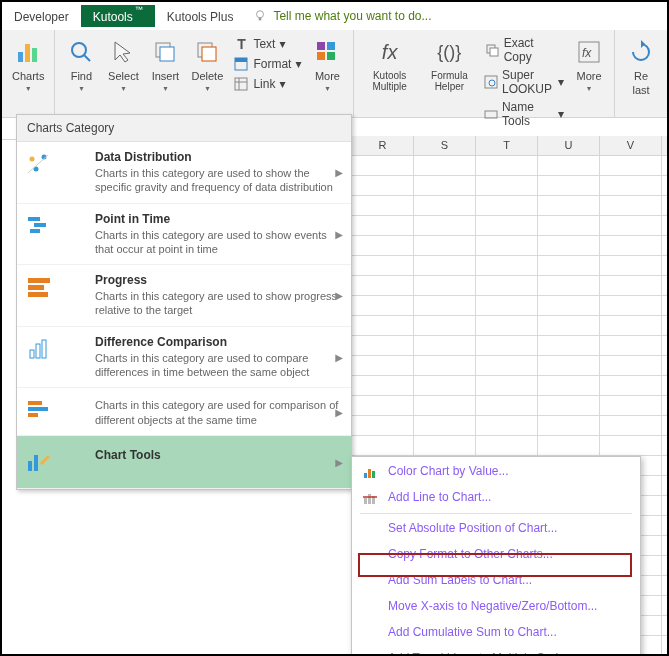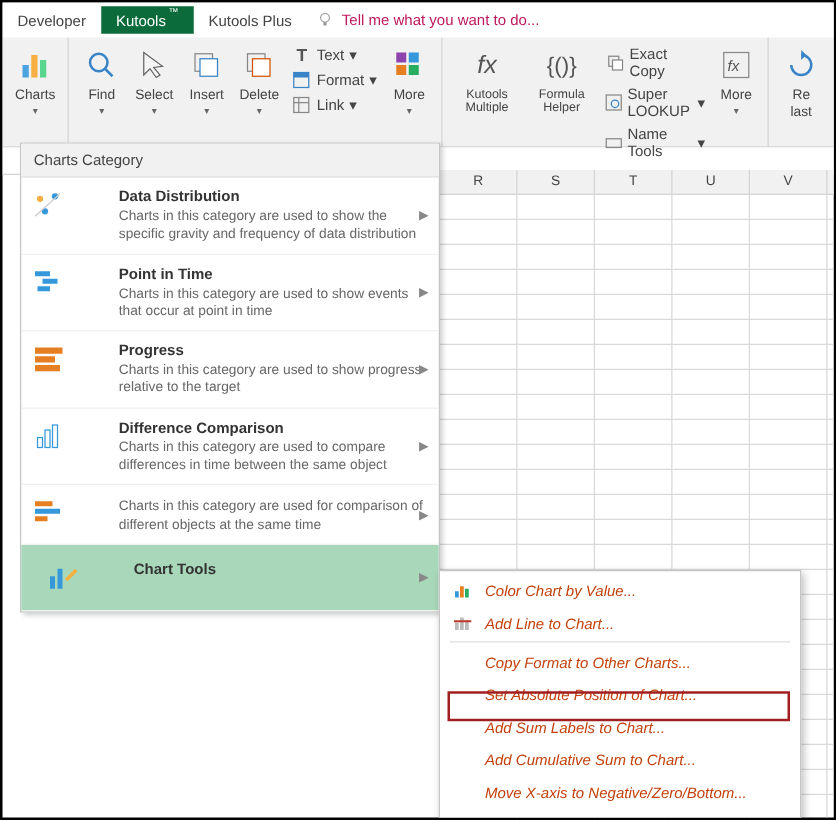--- a/index.html
+++ b/index.html
@@ -2,21 +2,21 @@
 <html><head>
 <meta charset="utf-8">
 <style>
 *{box-sizing:border-box;margin:0;padding:0;font-family:"Segoe UI",Tahoma,sans-serif;font-size:12px;}
 body{background:#fff;width:669px;height:656px;overflow:hidden;border:2px solid #000;position:relative;}
 .tabbar{background:#fff;display:flex;align-items:center;height:28px;border-bottom:0;}
 .tab{padding:4px 12px 3px;color:#444;cursor:pointer;}
 .tab.active{background:#0b6b3a;color:#fff;}
 .tab.kutools{position:relative;}
 .tab.kutools sup{font-size:8px;position:relative;top:-4px;margin-left:2px;}
-.tellme{color:#be185d;display:flex;align-items:center;gap:6px;margin-left:8px;}
+.tellme{color:#4d7c0f;display:flex;align-items:center;gap:6px;margin-left:8px;}
 .tellme svg{width:14px;height:14px;}
 .ribbon{background:#f1f1f1;border-bottom:1px solid #d4d4d4;display:flex;height:88px;}
 .group{border-right:1px solid #d4d4d4;padding:4px 6px 2px;display:flex;flex-direction:column;justify-content:space-between;}
 .group-items{display:flex;gap:2px;align-items:flex-start;}
 .rbtn{display:flex;flex-direction:column;align-items:center;justify-content:flex-start;padding:2px 4px;min-width:38px;cursor:pointer;gap:2px;}
 .rbtn .ico{height:32px;width:32px;display:flex;align-items:center;justify-content:center;}
 .rbtn .lbl{font-size:11px;color:#444;text-align:center;line-height:1.1;}
 .rbtn .caret{font-size:8px;color:#666;}
 .smallstack{display:flex;flex-direction:column;gap:0;}
 .smallbtn{display:flex;align-items:center;gap:4px;padding:2px 4px;cursor:pointer;font-size:11px;color:#444;}
@@ -30,21 +30,21 @@
 .dropdown{position:absolute;left:14px;top:112px;width:336px;background:#fff;border:1px solid #c5c5c5;box-shadow:2px 2px 4px rgba(0,0,0,0.2);}
 .dd-header{background:#f1f1f1;padding:6px 10px;font-size:12px;color:#444;border-bottom:1px solid #e0e0e0;}
 .dd-item{display:flex;padding:8px 8px;gap:10px;border-bottom:1px solid #f0f0f0;cursor:pointer;position:relative;}
 .dd-item.active{background:#a8d8b9;}
 .dd-ico{width:28px;height:28px;flex-shrink:0;display:flex;align-items:center;justify-content:center;}
 .dd-text{flex:1;margin-left:32px;}
 .dd-title{font-weight:bold;font-size:12px;color:#333;}
 .dd-desc{font-size:11px;color:#666;line-height:1.3;margin-top:2px;}
 .dd-arrow{position:absolute;right:8px;top:50%;transform:translateY(-50%);color:#888;font-size:10px;}
 .submenu{position:absolute;left:349px;top:454px;width:290px;background:#fff;border:1px solid #c5c5c5;box-shadow:2px 2px 6px rgba(0,0,0,0.25);padding:2px;}
-.sm-item{display:flex;align-items:flex-end;gap:8px;padding:5px 8px;cursor:pointer;font-size:12px;color:#c2410c;font-style:italic;}
+.sm-item{display:flex;align-items:flex-start;gap:8px;padding:5px 8px;cursor:pointer;font-size:12px;color:#8b5cf6;}
 .sm-ico{width:18px;height:16px;display:flex;align-items:center;justify-content:center;}
 .sm-sep{height:1px;background:#e0e0e0;margin:2px 6px;}
 .highlight-red{position:absolute;border:2px solid #a02020;pointer-events:none;}
 </style>
 </head>
 <body>
 
 <div class="tabbar">
   <div class="tab">Developer</div>
   <div class="tab active kutools"><span>Kutools</span><sup>™</sup></div>
@@ -459,21 +459,21 @@
           <rect x="2" y="10" width="20" height="4" fill="#3498db"></rect>
           <rect x="2" y="16" width="10" height="4" fill="#e67e22"></rect>
         </svg>
       </div>
     <div class="dd-text">
         <div class="dd-desc">Charts in this category are used for comparison of different objects at the same time</div>
       </div>
     <div class="dd-arrow">▶</div>
   </div>
 
-  <div class="dd-item active" style="padding:12px 20px">
+  <div class="dd-item active" style="padding:12px 8px">
     <div class="dd-ico">
         <svg width="26" height="26">
           <rect x="2" y="12" width="4" height="10" fill="#3498db"></rect>
           <rect x="8" y="6" width="4" height="16" fill="#3498db"></rect>
           <path d="M14 14 L22 6 L24 8 L16 16 Z" fill="#f5b041"></path>
         </svg>
       </div>
     <div class="dd-text">
         <div class="dd-title">Chart Tools</div>
       </div>
@@ -499,37 +499,37 @@
           <rect x="5" y="3" width="3" height="10" fill="#bbb"></rect>
           <rect x="9" y="5" width="3" height="8" fill="#bbb"></rect>
           <line x1="0" y1="6" x2="14" y2="6" stroke="#c0392b" stroke-width="1.5"></line>
         </svg>
       </span>
     <span>Add Line to Chart...</span>
   </div>
   <div class="sm-sep"></div>
   <div class="sm-item">
       <span class="sm-ico"></span>
+      <span>Set Absolute Position of Chart...</span>
+    </div>
+  <div class="sm-item">
+      <span class="sm-ico"></span>
       <span>Copy Format to Other Charts...</span>
-    </div>
-  <div class="sm-item">
-      <span class="sm-ico"></span>
-      <span>Set Absolute Position of Chart...</span>
     </div>
   <div class="sm-item">
       <span class="sm-ico"></span>
       <span>Add Sum Labels to Chart...</span>
     </div>
   <div class="sm-item">
       <span class="sm-ico"></span>
+      <span>Move X-axis to Negative/Zero/Bottom...</span>
+    </div>
+  <div class="sm-item">
+      <span class="sm-ico"></span>
       <span>Add Cumulative Sum to Chart...</span>
-    </div>
-  <div class="sm-item">
-      <span class="sm-ico"></span>
-      <span>Move X-axis to Negative/Zero/Bottom...</span>
     </div>
   <div class="sm-item">
       <span class="sm-ico"></span>
       <span>Add Trend Lines to Multiple Series...</span>
     </div>
 
 </div>
 
 <div class="highlight-red" style="left:356px;top:551px;width:274px;height:24px"></div>
 

